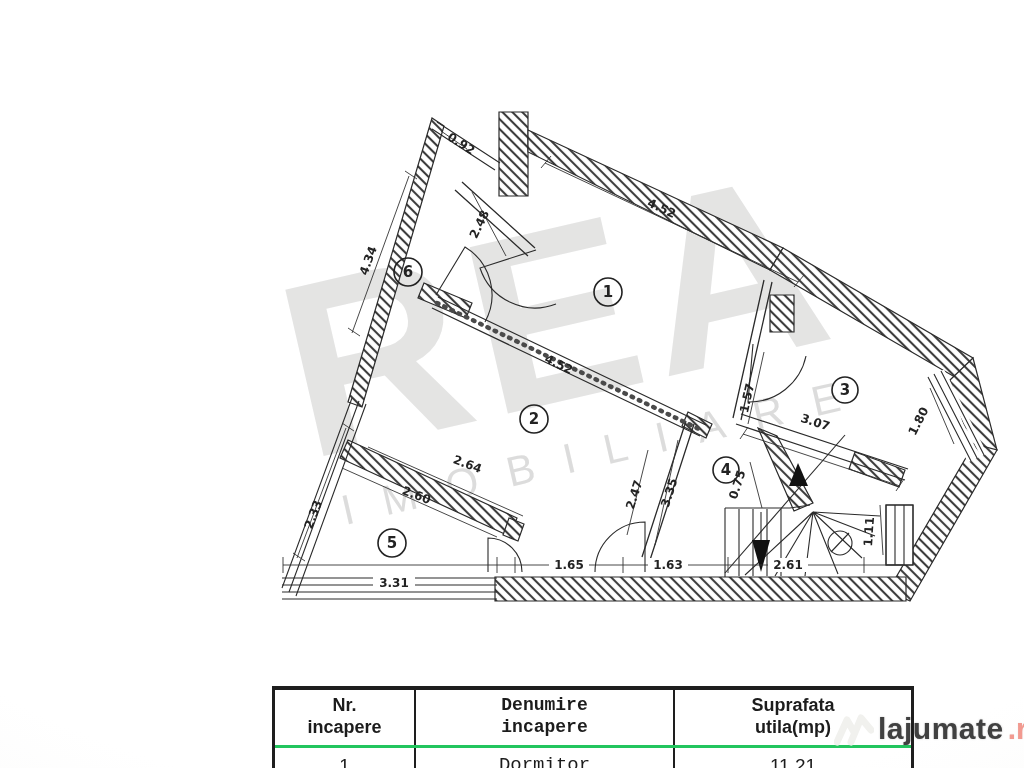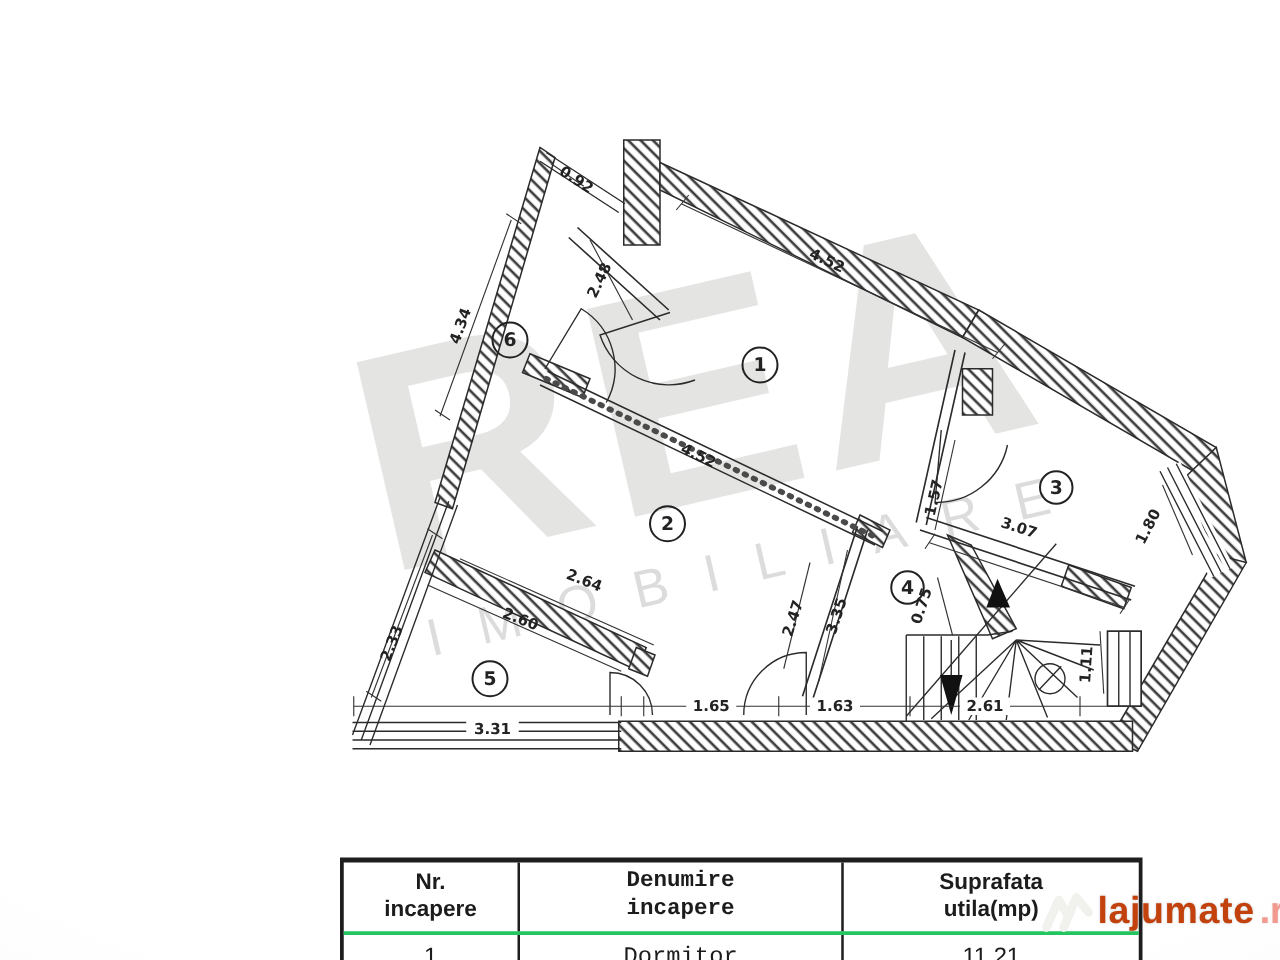--- a/index.html
+++ b/index.html
@@ -55,21 +55,21 @@
   .area-table .row .cell { font-weight:400; font-size:19px; padding-top:6px; height:40px; }
 
   
   .site-wm {
     position:absolute; left:834px; top:712px;
     display:flex; align-items:center; gap:4px;
     pointer-events:none;
   }
   .site-wm .wm-text {
     font-size:30px; font-weight:700; letter-spacing:0.5px;
-    color:#c2410c; text-shadow:0 0 2px rgba(90,90,90,.35);
+    color:#404040; text-shadow:0 0 2px rgba(90,90,90,.35);
   }
   .site-wm .wm-tld {
     font-size:30px; font-weight:700;
     color:#f29a90; text-shadow:0 0 1px rgba(120,60,60,.25);
   }
 </style>
 </head>
 <body>
 
 <div class="scan-page">

